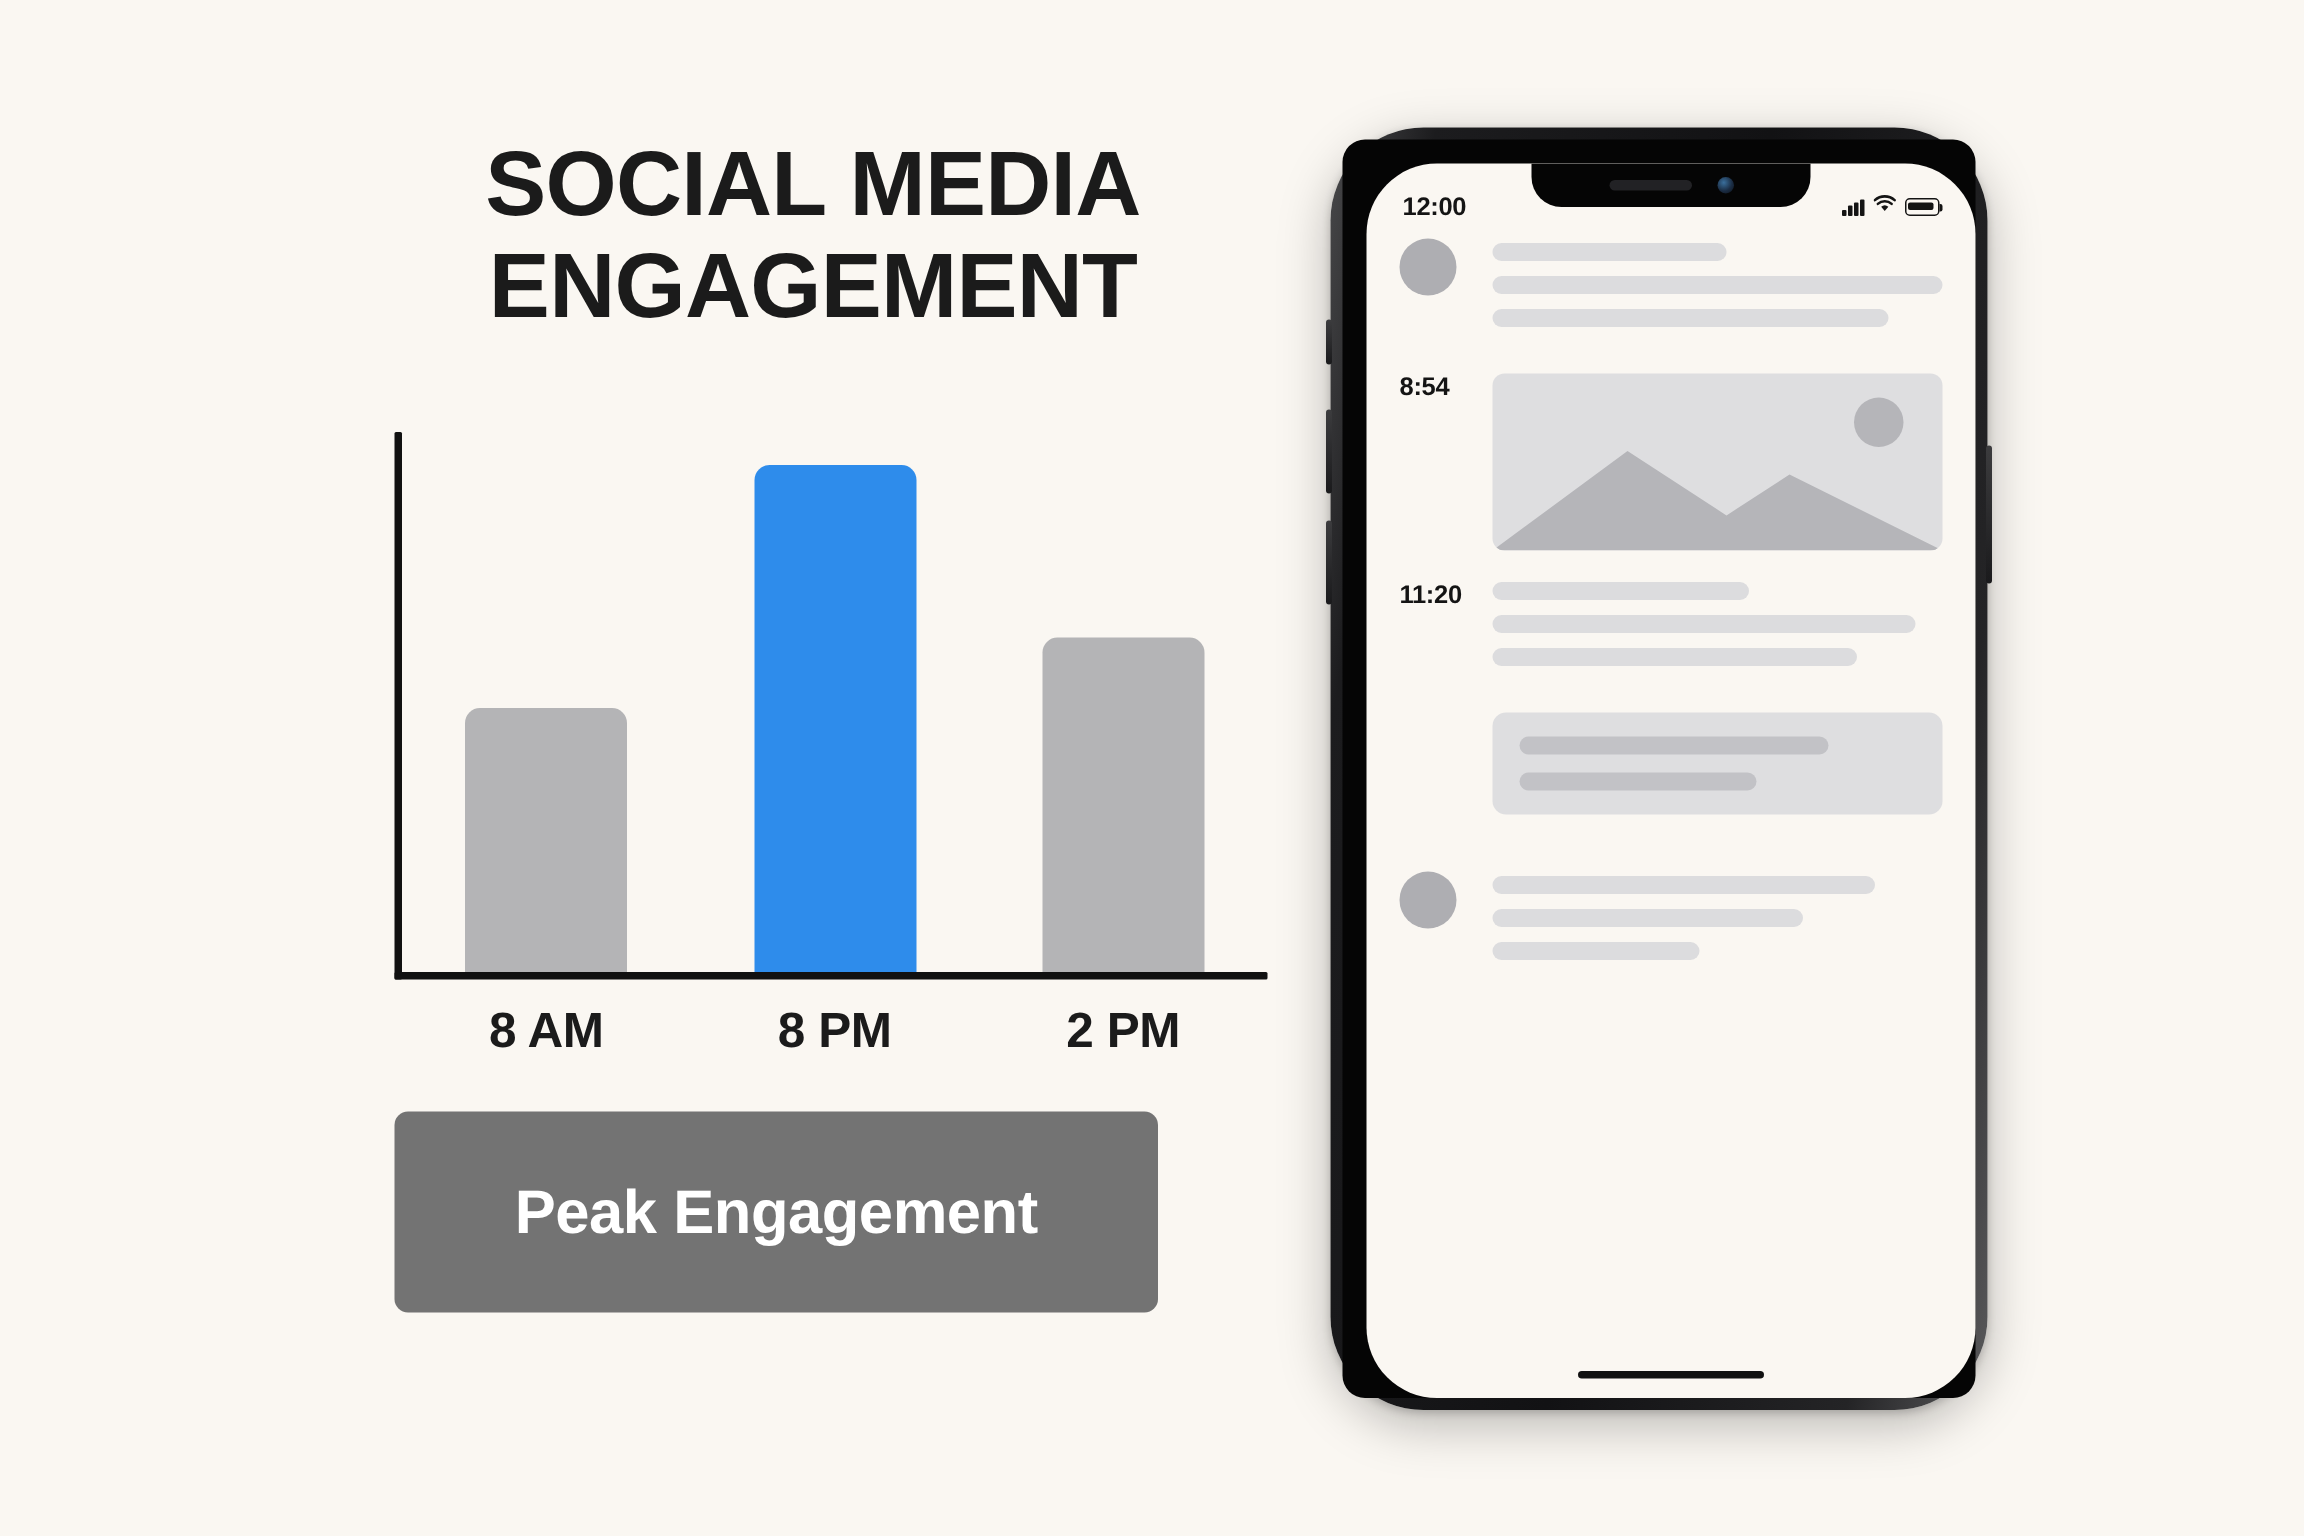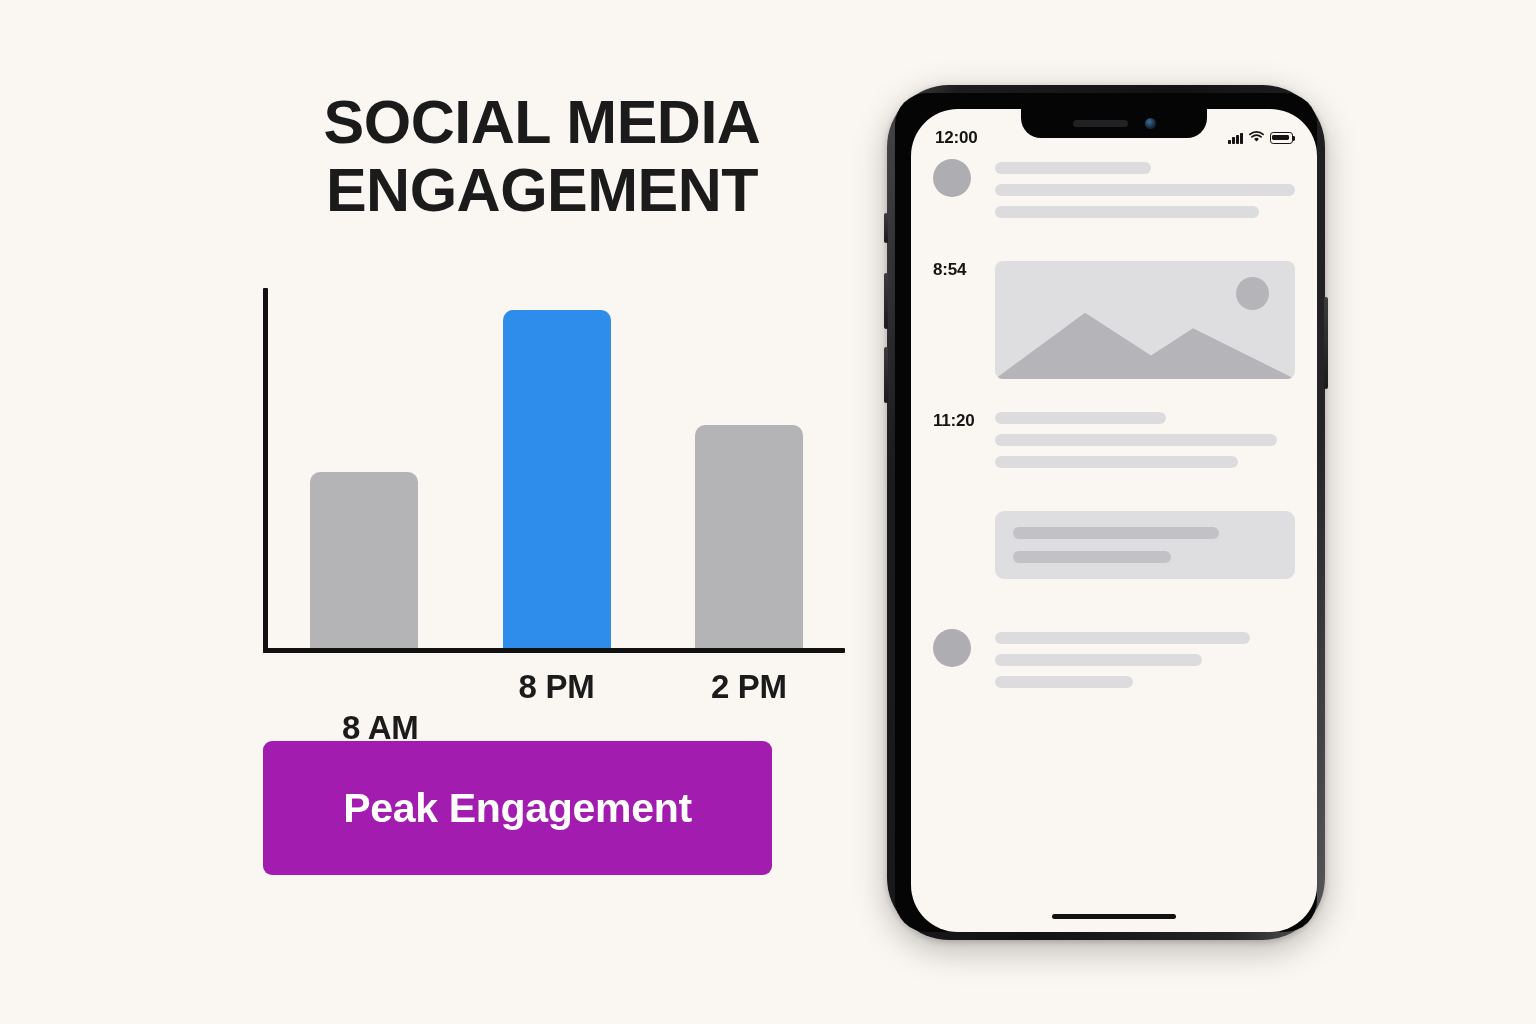--- a/index.html
+++ b/index.html
@@ -93,21 +93,21 @@
     letter-spacing: -0.3px;
   }
 
   
   #cta-button {
     position: absolute;
     left: 263px;
     top: 741px;
     width: 509px;
     height: 134px;
-    background: #a21caf;
+    background: #737373;
     border: none;
     border-radius: 9px;
     color: #ffffff;
     font-family: "Liberation Sans", sans-serif;
     font-size: 41px;
     font-weight: bold;
     letter-spacing: -0.3px;
     cursor: pointer;
     display: flex;
     align-items: center;
@@ -123,21 +123,21 @@
     height: 855px;
     background: linear-gradient(100deg, #4a4a4c 0%, #1c1c1e 12%, #121214 50%, #242426 84%, #5a5a5c 100%);
     border-radius: 62px;
     box-shadow: 0 10px 34px rgba(0,0,0,0.26), 0 2px 6px rgba(0,0,0,0.18);
   }
   #phone-inner-bezel {
     position: absolute;
     left: 8px; top: 8px;
     width: 422px; height: 839px;
     background: #050505;
-    border-radius: 32px;
+    border-radius: 15px;
   }
   #phone-screen {
     position: absolute;
     left: 16px; top: 16px;
     width: 406px; height: 823px;
     background: #faf7f2;
     border-radius: 47px;
     overflow: hidden;
   }
 
@@ -228,21 +228,21 @@
     position: absolute;
     left: 0; top: 50px;
     width: 406px;
     height: 720px;
     padding: 0 22px 0 22px;
     box-sizing: border-box;
   }
   .feed-row {
     display: flex;
     align-items: flex-start;
-    margin-bottom: 30px;
+    margin-bottom: 18px;
   }
   .ts {
     width: 62px;
     flex: 0 0 62px;
     font-size: 17px;
     font-weight: bold;
     color: #141414;
     padding-top: 2px;
     letter-spacing: -0.2px;
   }
@@ -333,21 +333,21 @@
   <div id="chart-area">
     <div id="axis-y"></div>
     <div id="axis-x"></div>
 
     <div class="plot" id="plot">
         <div class="bar" style="left: 42.1667px; width: 108px; height: 176.4px; background: rgb(180, 180, 182);"></div>
         <div class="bar" style="left: 234.5px; width: 108px; height: 338.4px; background: rgb(46, 140, 235);"></div>
         <div class="bar" style="left: 426.833px; width: 108px; height: 223.2px; background: rgb(180, 180, 182);"></div>
       </div>
     <div class="tick-labels" id="tick-labels">
-        <div class="tick" style="left: 16px; width: 192.333px; margin-top: 41px;">8 AM</div>
+        <div class="tick" style="left: 0px; width: 192.333px;">8 AM</div>
         <div class="tick" style="left: 192.333px; width: 192.333px;">8 PM</div>
         <div class="tick" style="left: 384.667px; width: 192.333px;">2 PM</div>
       </div>
   </div>
 
   <button id="cta-button">Peak Engagement</button>
 </div>
 
 <div id="phone">
 

